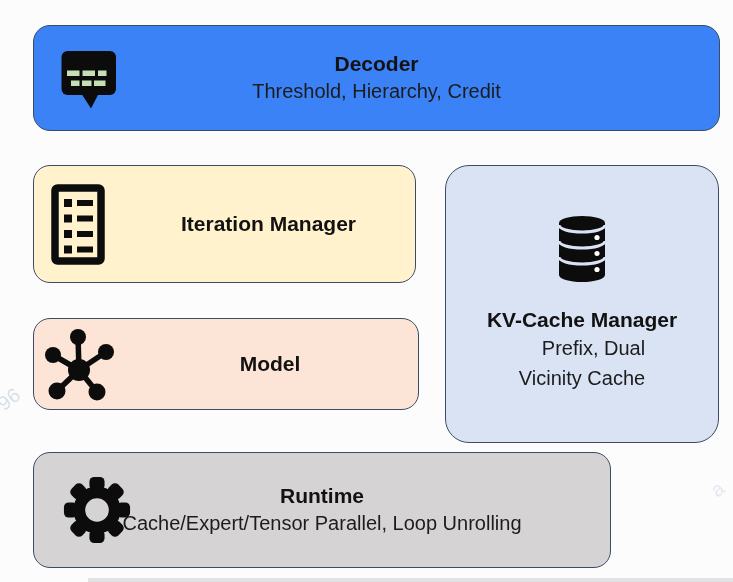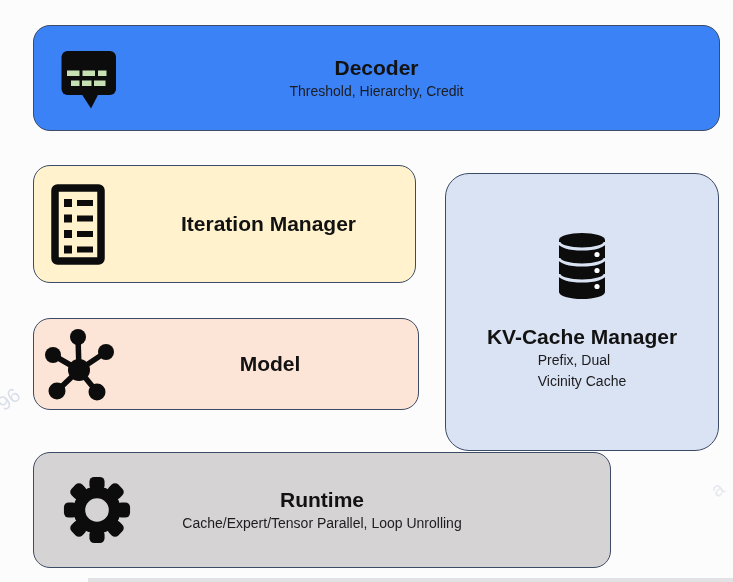--- a/index.html
+++ b/index.html
@@ -19,23 +19,23 @@
   }
   .box.blue { border-radius: 24px; }
   .title {
     font-weight: bold;
     font-size: 21px;
     line-height: 1.28;
     text-align: center;
     white-space: nowrap;
   }
   .subtitle {
-    font-size: 14px;
+    font-size: 20px;
     line-height: 1.32;
-    text-align: left;
+    text-align: right;
     color: #1c1c1e;
     white-space: nowrap;
   }
   
   .box.full .text-center {
     position: absolute; inset: 0;
     display: flex; flex-direction: column;
     align-items: center; justify-content: center;
   }
   .box.full .icon-slot {
@@ -51,21 +51,21 @@
     display: flex; align-items: center; justify-content: center;
   }
   .box.half .text-col {
     flex: 1 1 auto;
     display: flex; flex-direction: row;
     align-items: center; justify-content: center;
   }
   
   .box.tall {
     display: flex; flex-direction: column;
-    align-items: center; justify-content: center; margin-top: 8px;
+    align-items: center; justify-content: center;
   }
   .box.tall .icon-slot { margin-bottom: 22px; }
   .box.tall .subtitle { line-height: 1.5; }
   svg { display: block; }
   .watermark {
     position: absolute;
     font-size: 20px;
     color: #aebdd2;
     opacity: 0.45;
     pointer-events: none;

